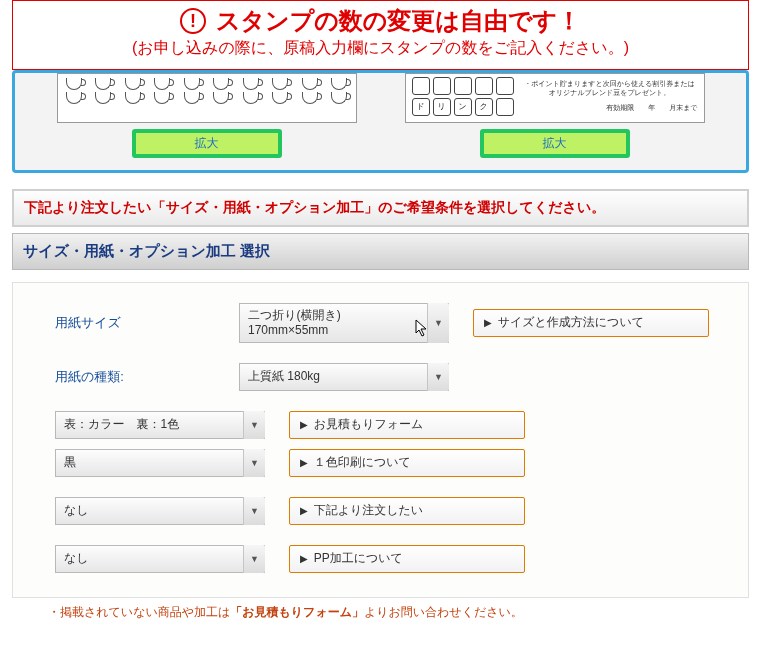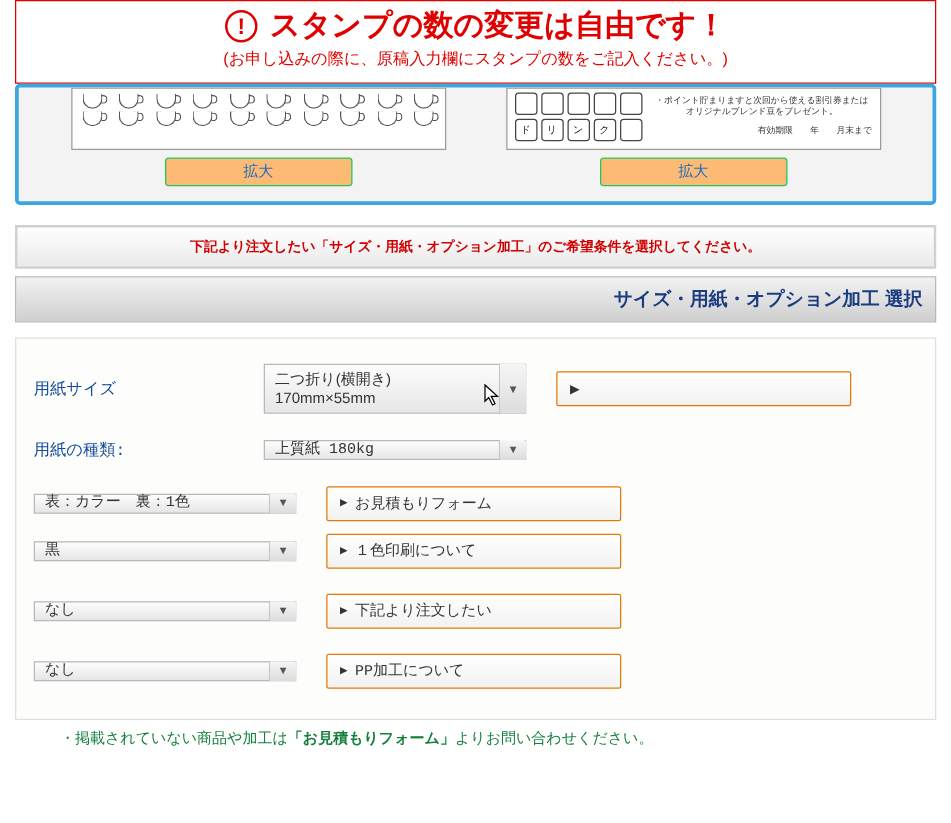--- a/index.html
+++ b/index.html
@@ -32,21 +32,21 @@
     display: inline-block;
     width: 26px; height: 26px;
     border: 2px solid #e00000;
     border-radius: 50%;
     line-height: 22px;
     font-size: 18px;
     text-align: center;
   }
   .notice-sub {
     color: #e00000;
-    font-size: 13px;
+    font-size: 16px;
     margin-top: 2px;
   }
 
   
   .preview-area {
     border: 3px solid #3aa7e0;
     border-radius: 4px;
     background: #f3f3f3;
     margin: 0 12px 16px 12px;
     padding: 0 18px 12px 18px;
@@ -118,80 +118,79 @@
     flex: 1;
     font-size: 7px;
     line-height: 1.3;
     color: #333;
     padding-top: 2px;
   }
 
   .zoom-btn {
     display: inline-block;
     width: 150px;
-    border: 1px solid #22c55e;
+    border: 4px solid #22c55e;
     border-radius: 3px;
-    background: #fdba74;
+    background: #bef264;
     color: #1a6fc0;
     padding: 2px 4px;
     font-size: 12px;
     text-align: center;
     cursor: pointer;
   }
 
   
   .instruction-bar {
     margin: 0 12px 6px 12px;
     border: 2px solid #d0d0d0;
     background: linear-gradient(#fefefe, #eaeaea);
     padding: 8px 10px;
     color: #d00000;
     font-weight: bold;
-    font-size: 11px;
-    text-align: center;
+    font-size: 14px;
   }
 
   
   .section-header {
     margin: 0 12px 0 12px;
     background: linear-gradient(#f2f2f2, #cfcfcf);
     border: 1px solid #b8b8b8;
     padding: 8px 10px;
     font-weight: bold;
     font-size: 15px;
     color: #1b3c80;
-    text-align: right;
   }
 
   
   .form-panel {
     margin: 12px 12px 6px 12px;
     border: 1px solid #e0e0e0;
     background: #fdfdfb;
     padding: 16px 14px 14px 14px;
   }
   .form-row {
     display: flex;
     align-items: center;
     gap: 24px;
     padding: 10px 0;
-  }
-  .form-row + .form-row { border-top: none; font-family: Liberation Mono, monospace; }
+    margin-left: 28px;
+  }
+  .form-row + .form-row { border-top: none; }
   .row-group-top { padding-top: 4px; }
   .label-cell {
     width: 160px;
     color: #134b9a;
     font-size: 13px;
   }
   .indent { padding-left: 6px; }
 
   .select-wrap {
     position: relative;
     width: 210px;
-    height: 16px;
+    height: 28px;
   }
   .select-wrap.tall { height: 40px; }
   .select-box {
     width: 100%;
     height: 100%;
     border: 1px solid #b8b8b8;
     border-radius: 0;
     background: linear-gradient(#fdfdfd, #e6e6e6);
     padding: 4px 26px 4px 8px;
     font-size: 12px;
@@ -229,21 +228,21 @@
   }
   .info-btn .tri {
     color: #333;
     font-size: 10px;
   }
 
   
   .footer-note {
     margin: 0 12px 0 48px;
     font-size: 12px;
-    color: #15803d;
+    color: #c2410c;
   }
   .footer-note .bold { font-weight: bold; }
 
   .cursor {
     position: absolute;
     pointer-events: none;
   }
   .rel { position: relative; }
 </style>
 </head>
@@ -329,20 +328,21 @@
     <div class="select-wrap tall rel">
       <div class="select-box" style="white-space:pre-line">二つ折り(横開き)
 170mm×55mm</div>
       <div class="select-arrow">▼</div>
       <svg class="cursor" style="left:176px; top:16px" width="16" height="20">
         <path d="M1 1 L1 14 L4 11 L7 17 L9 16 L6 10 L11 10 Z" fill="#fff" stroke="#000" stroke-width="1"></path>
       </svg>
     </div>
     <div class="info-btn">
       <span class="tri">▶</span>
+      <span>サイズと作成方法について</span>
     </div>
   </div>
 
   <div class="form-row">
     <div class="label-cell">用紙の種類:</div>
     <div class="select-wrap">
       <div class="select-box">上質紙 180kg</div>
       <div class="select-arrow">▼</div>
     </div>
   </div>

